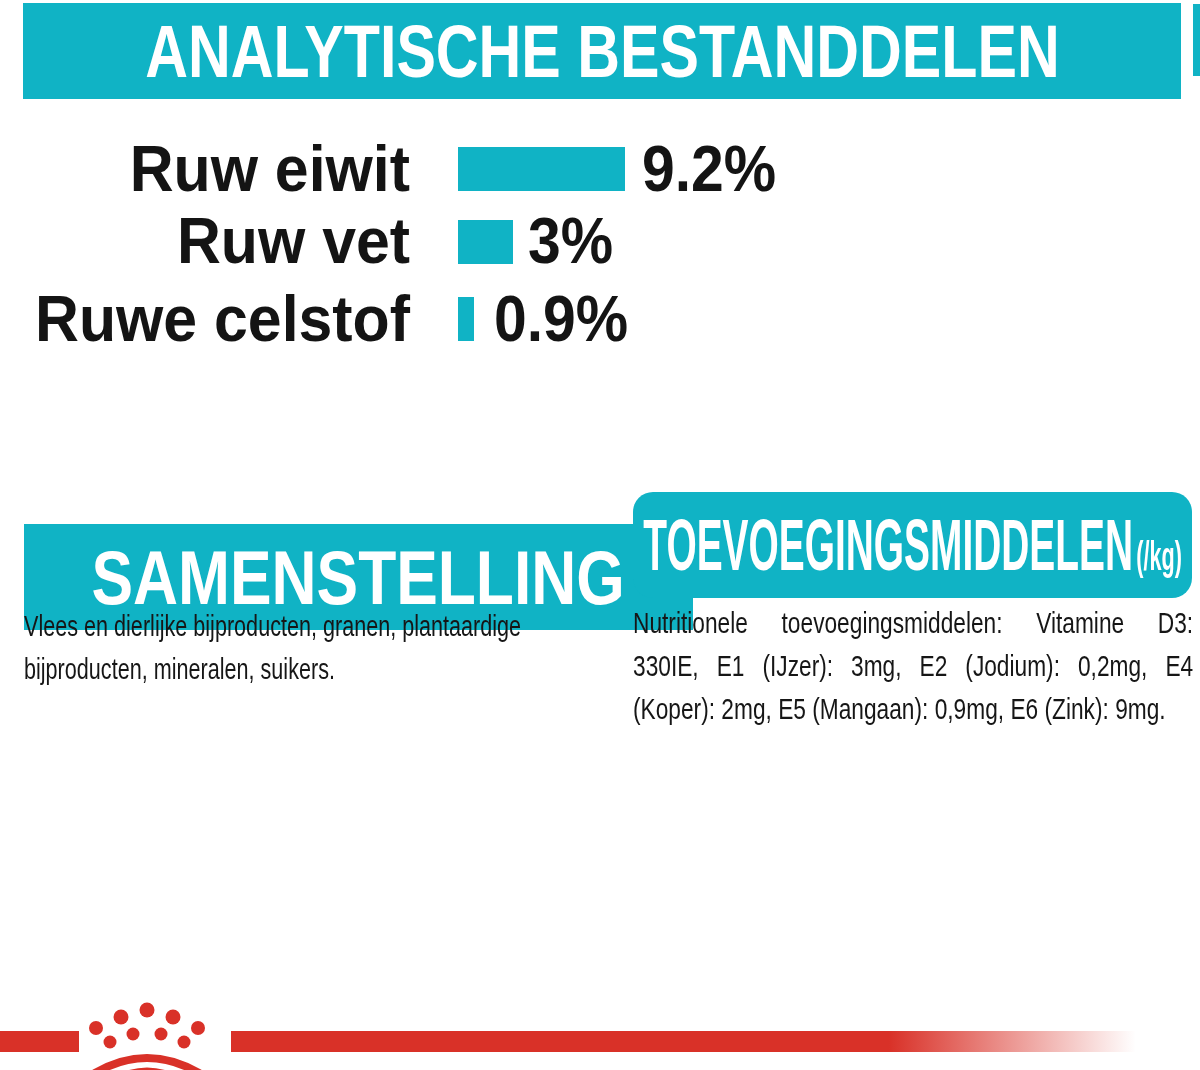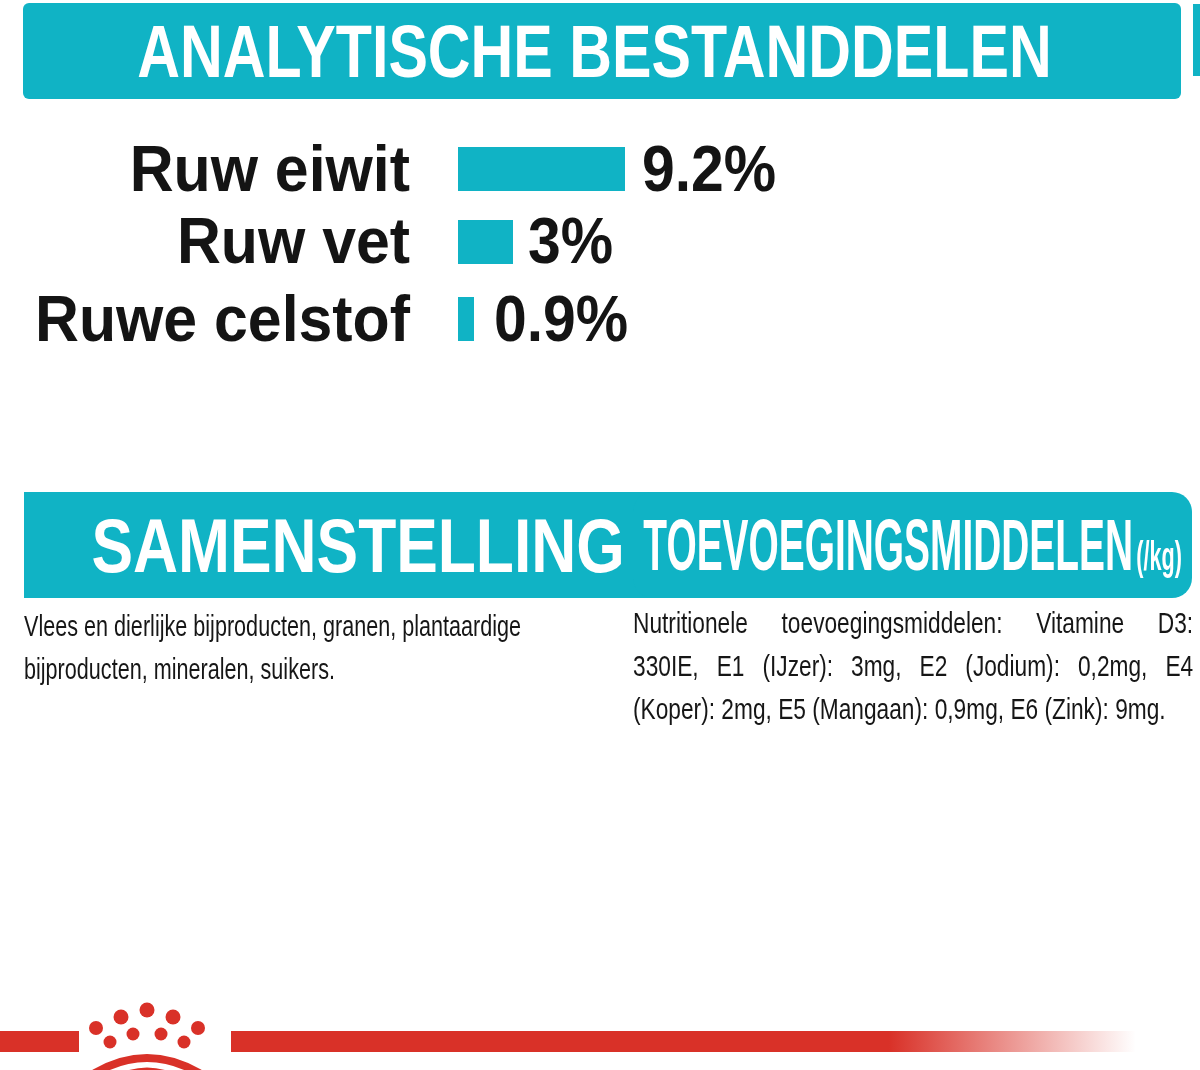--- a/index.html
+++ b/index.html
@@ -13,21 +13,21 @@
     background: #ffffff;
     overflow: hidden;
   }
 
   
   .top-header {
     position: absolute;
     left: 23px; top: 3px;
     width: 1158px; height: 96px;
     background: #10b3c5;
-    display: flex; align-items: center;  border-radius: 6px;
+    display: flex; align-items: center; justify-content: center;
   }
   .top-header .title {
     color: #ffffff;
     font-weight: bold;
     font-size: 74px;
     white-space: nowrap;
     transform: scaleX(0.80);
     transform-origin: 50% 50%;
   }
   .header-sliver {
@@ -69,21 +69,21 @@
   .value-r2 { top: 209px; left: 528px; }
   .value-r3 { top: 287px; left: 494px; }
 
   
   .section-box {
     position: absolute;
     top: 492px; height: 106px;
     background: #10b3c5;
     display: flex; align-items: center; justify-content: center;
   }
-  .box-left  { left: 24px;  width: 669px; }
+  .box-left  { left: 24px;  width: 669px; margin-top: 32px; }
   .box-right { left: 633px; width: 559px; border-radius: 20px; }
   .section-title {
     color: #ffffff; font-weight: bold;
     white-space: nowrap;
   }
   .box-left .section-title {
     font-size: 76px;
     transform: scaleX(0.82);
     transform-origin: 50% 50%;
   }

